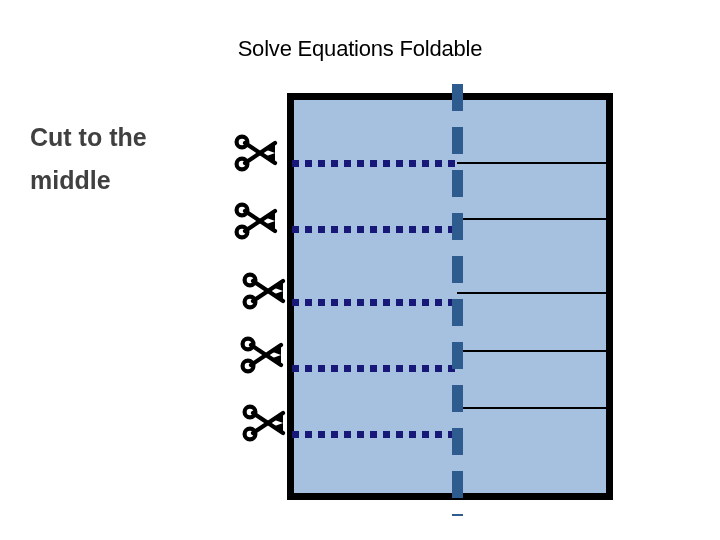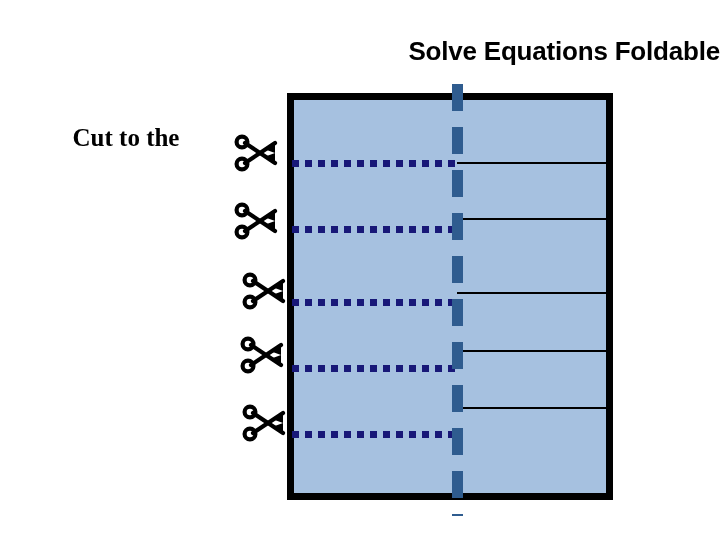--- a/index.html
+++ b/index.html
@@ -17,40 +17,38 @@
     background: #ffffff;
     overflow: hidden;
   }
 
   
   #page-title {
     position: absolute;
     left: 0;
     top: 36px;
     width: 720px;
-    text-align: right;
-    font-size: 26px;
-    font-weight: bold;
+    text-align: center;
+    font-size: 22px;
+    font-weight: normal;
     color: #000000;
     letter-spacing: -0.2px;
     white-space: nowrap;
   }
 
   
   #instruction-block {
     position: absolute;
     left: 30px;
     top: 116px;
     width: 192px;
-    text-align: center;
     font-size: 25px;
     font-weight: bold;
     line-height: 43px;
-    color: #000000;
-    font-family: Liberation Serif, serif;
+    color: #404040;
   }
   #instruction-block .line { display: block; }
 
   
   #foldable-sheet {
     position: absolute;
     left: 287px;
     top: 93px;
     width: 326px;
     height: 407px;
@@ -114,20 +112,21 @@
 </style>
 </head>
 <body>
 
 <div id="stage">
 
   <div id="page-title">Solve Equations Foldable</div>
 
   <div id="instruction-block">
     <span class="line">Cut to the</span>
+    <span class="line">middle</span>
   </div>
 
   <div id="foldable-sheet"></div>
 
   <div class="rule-line" style="top:162px;"></div>
   <div class="rule-line" style="top:218px;"></div>
   <div class="rule-line" style="top:292px;"></div>
   <div class="rule-line" style="top:350px;"></div>
   <div class="rule-line" style="top:407px;"></div>
 

